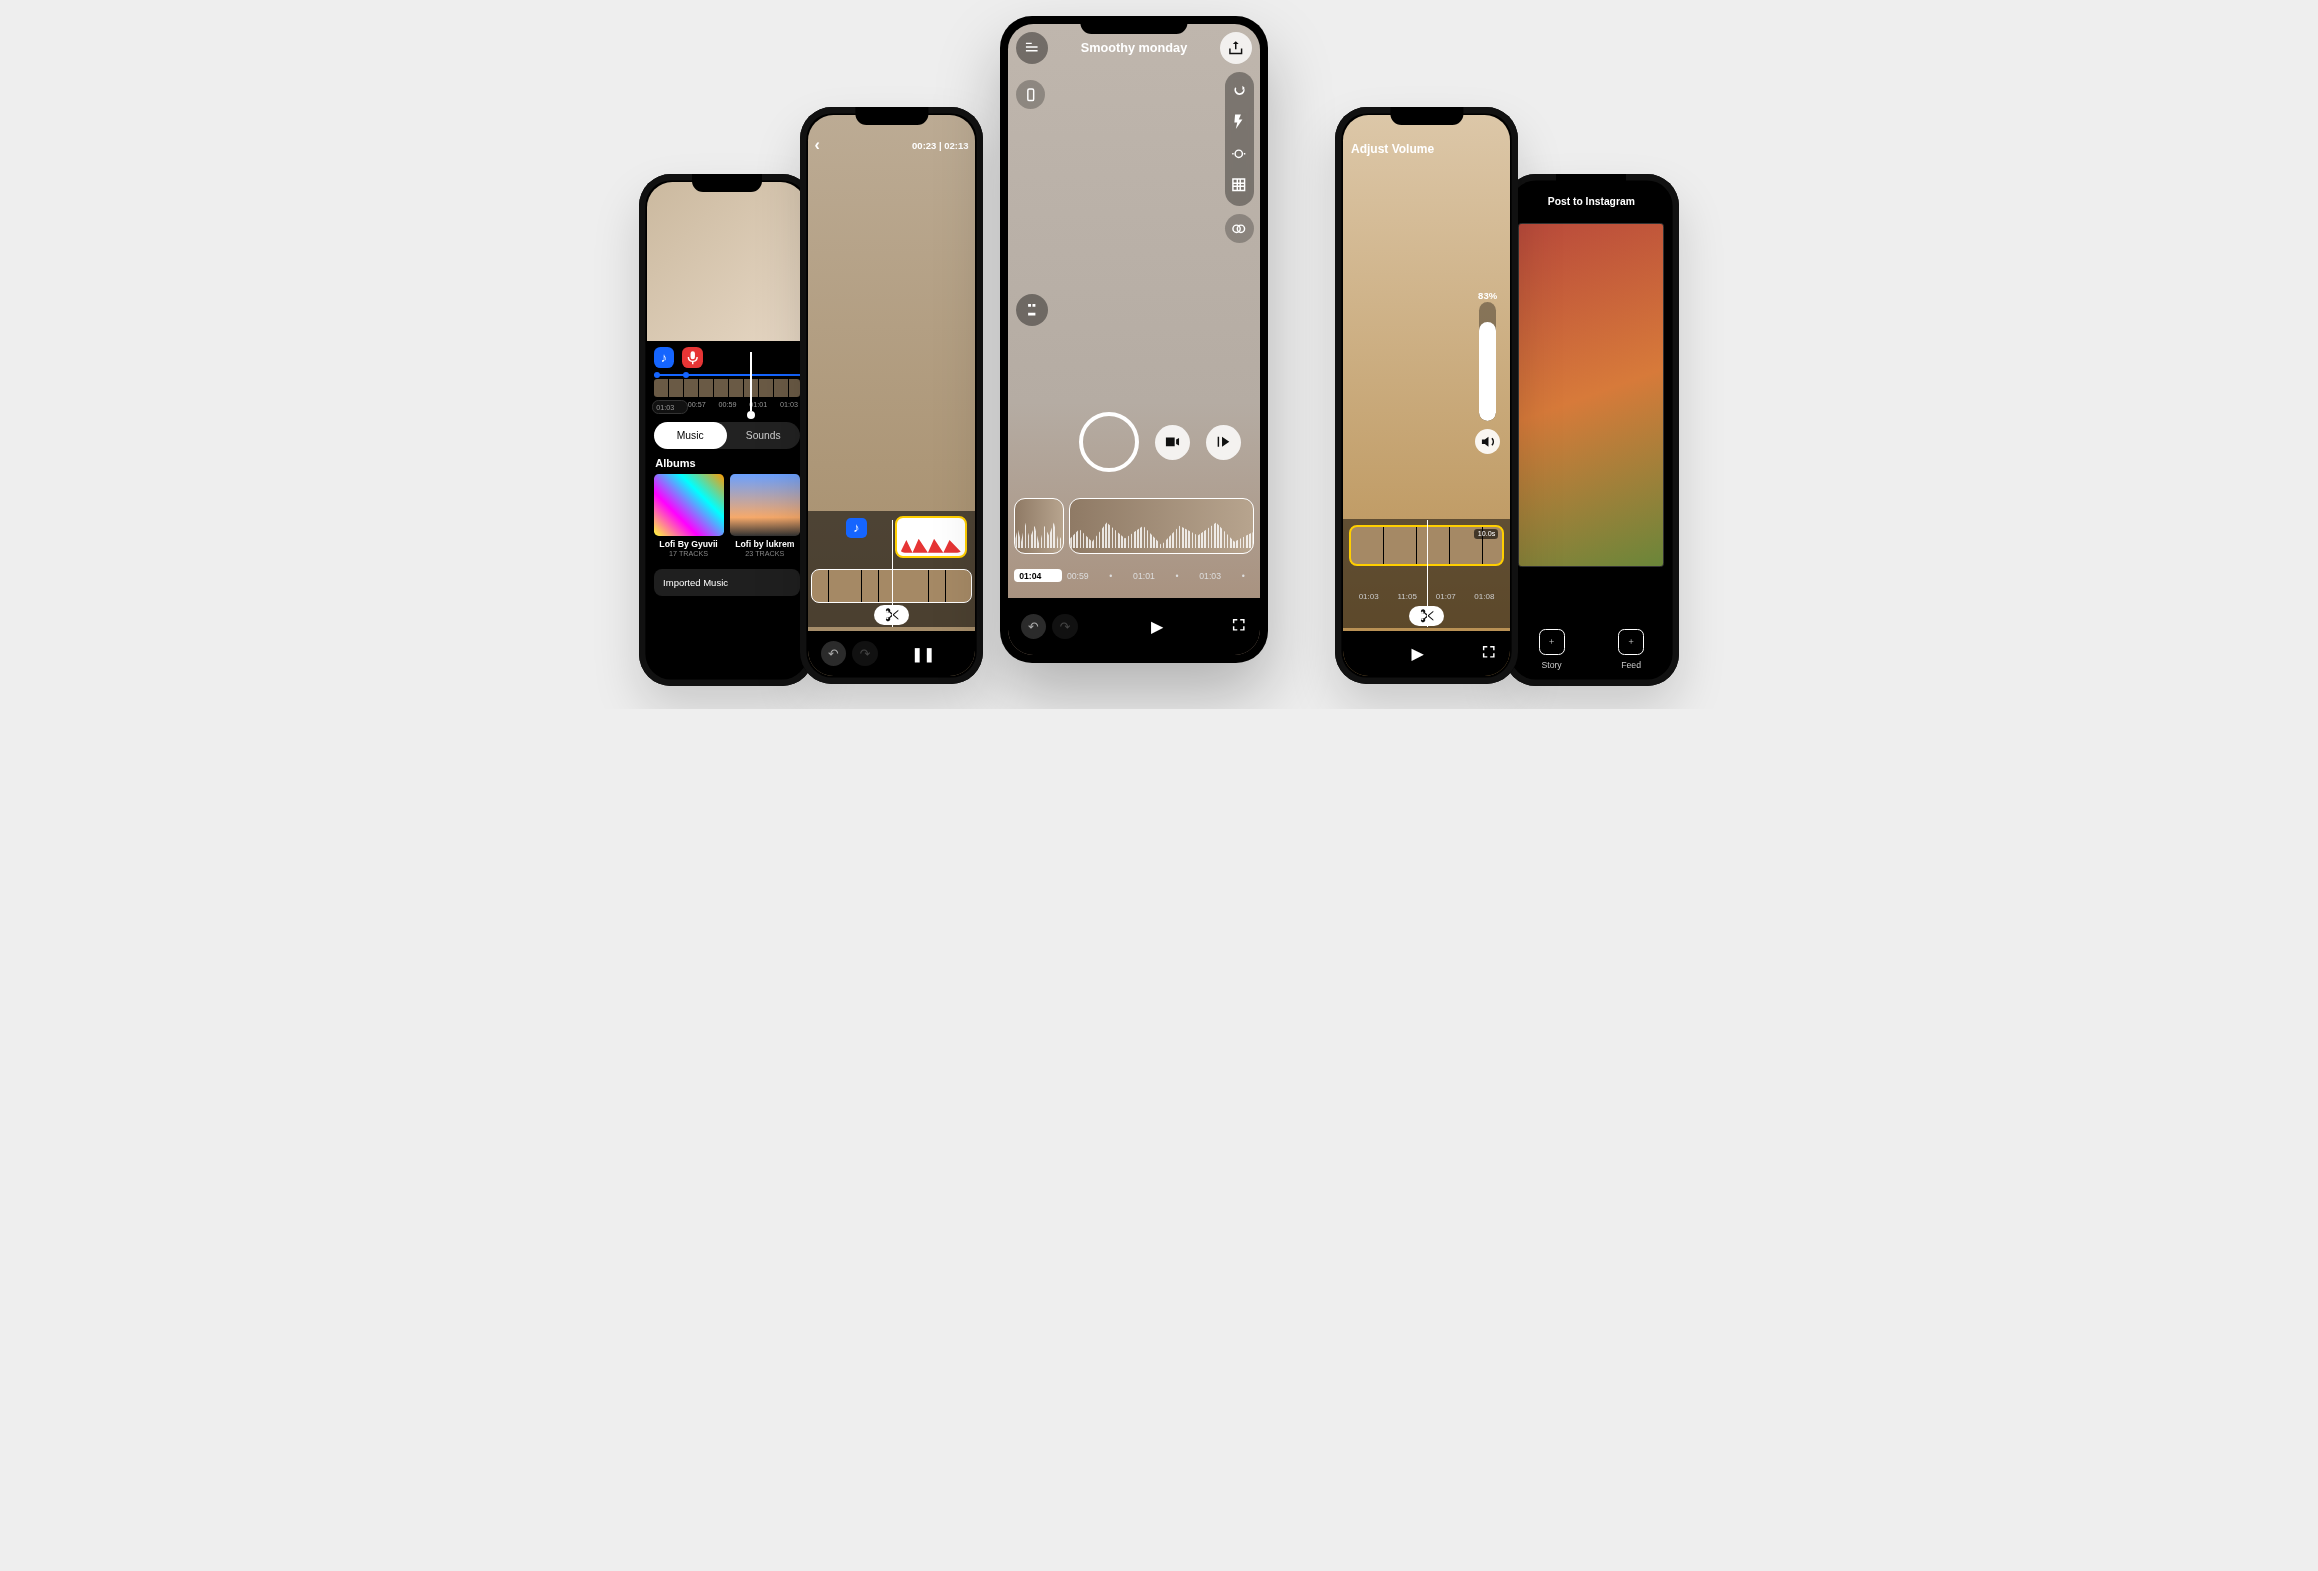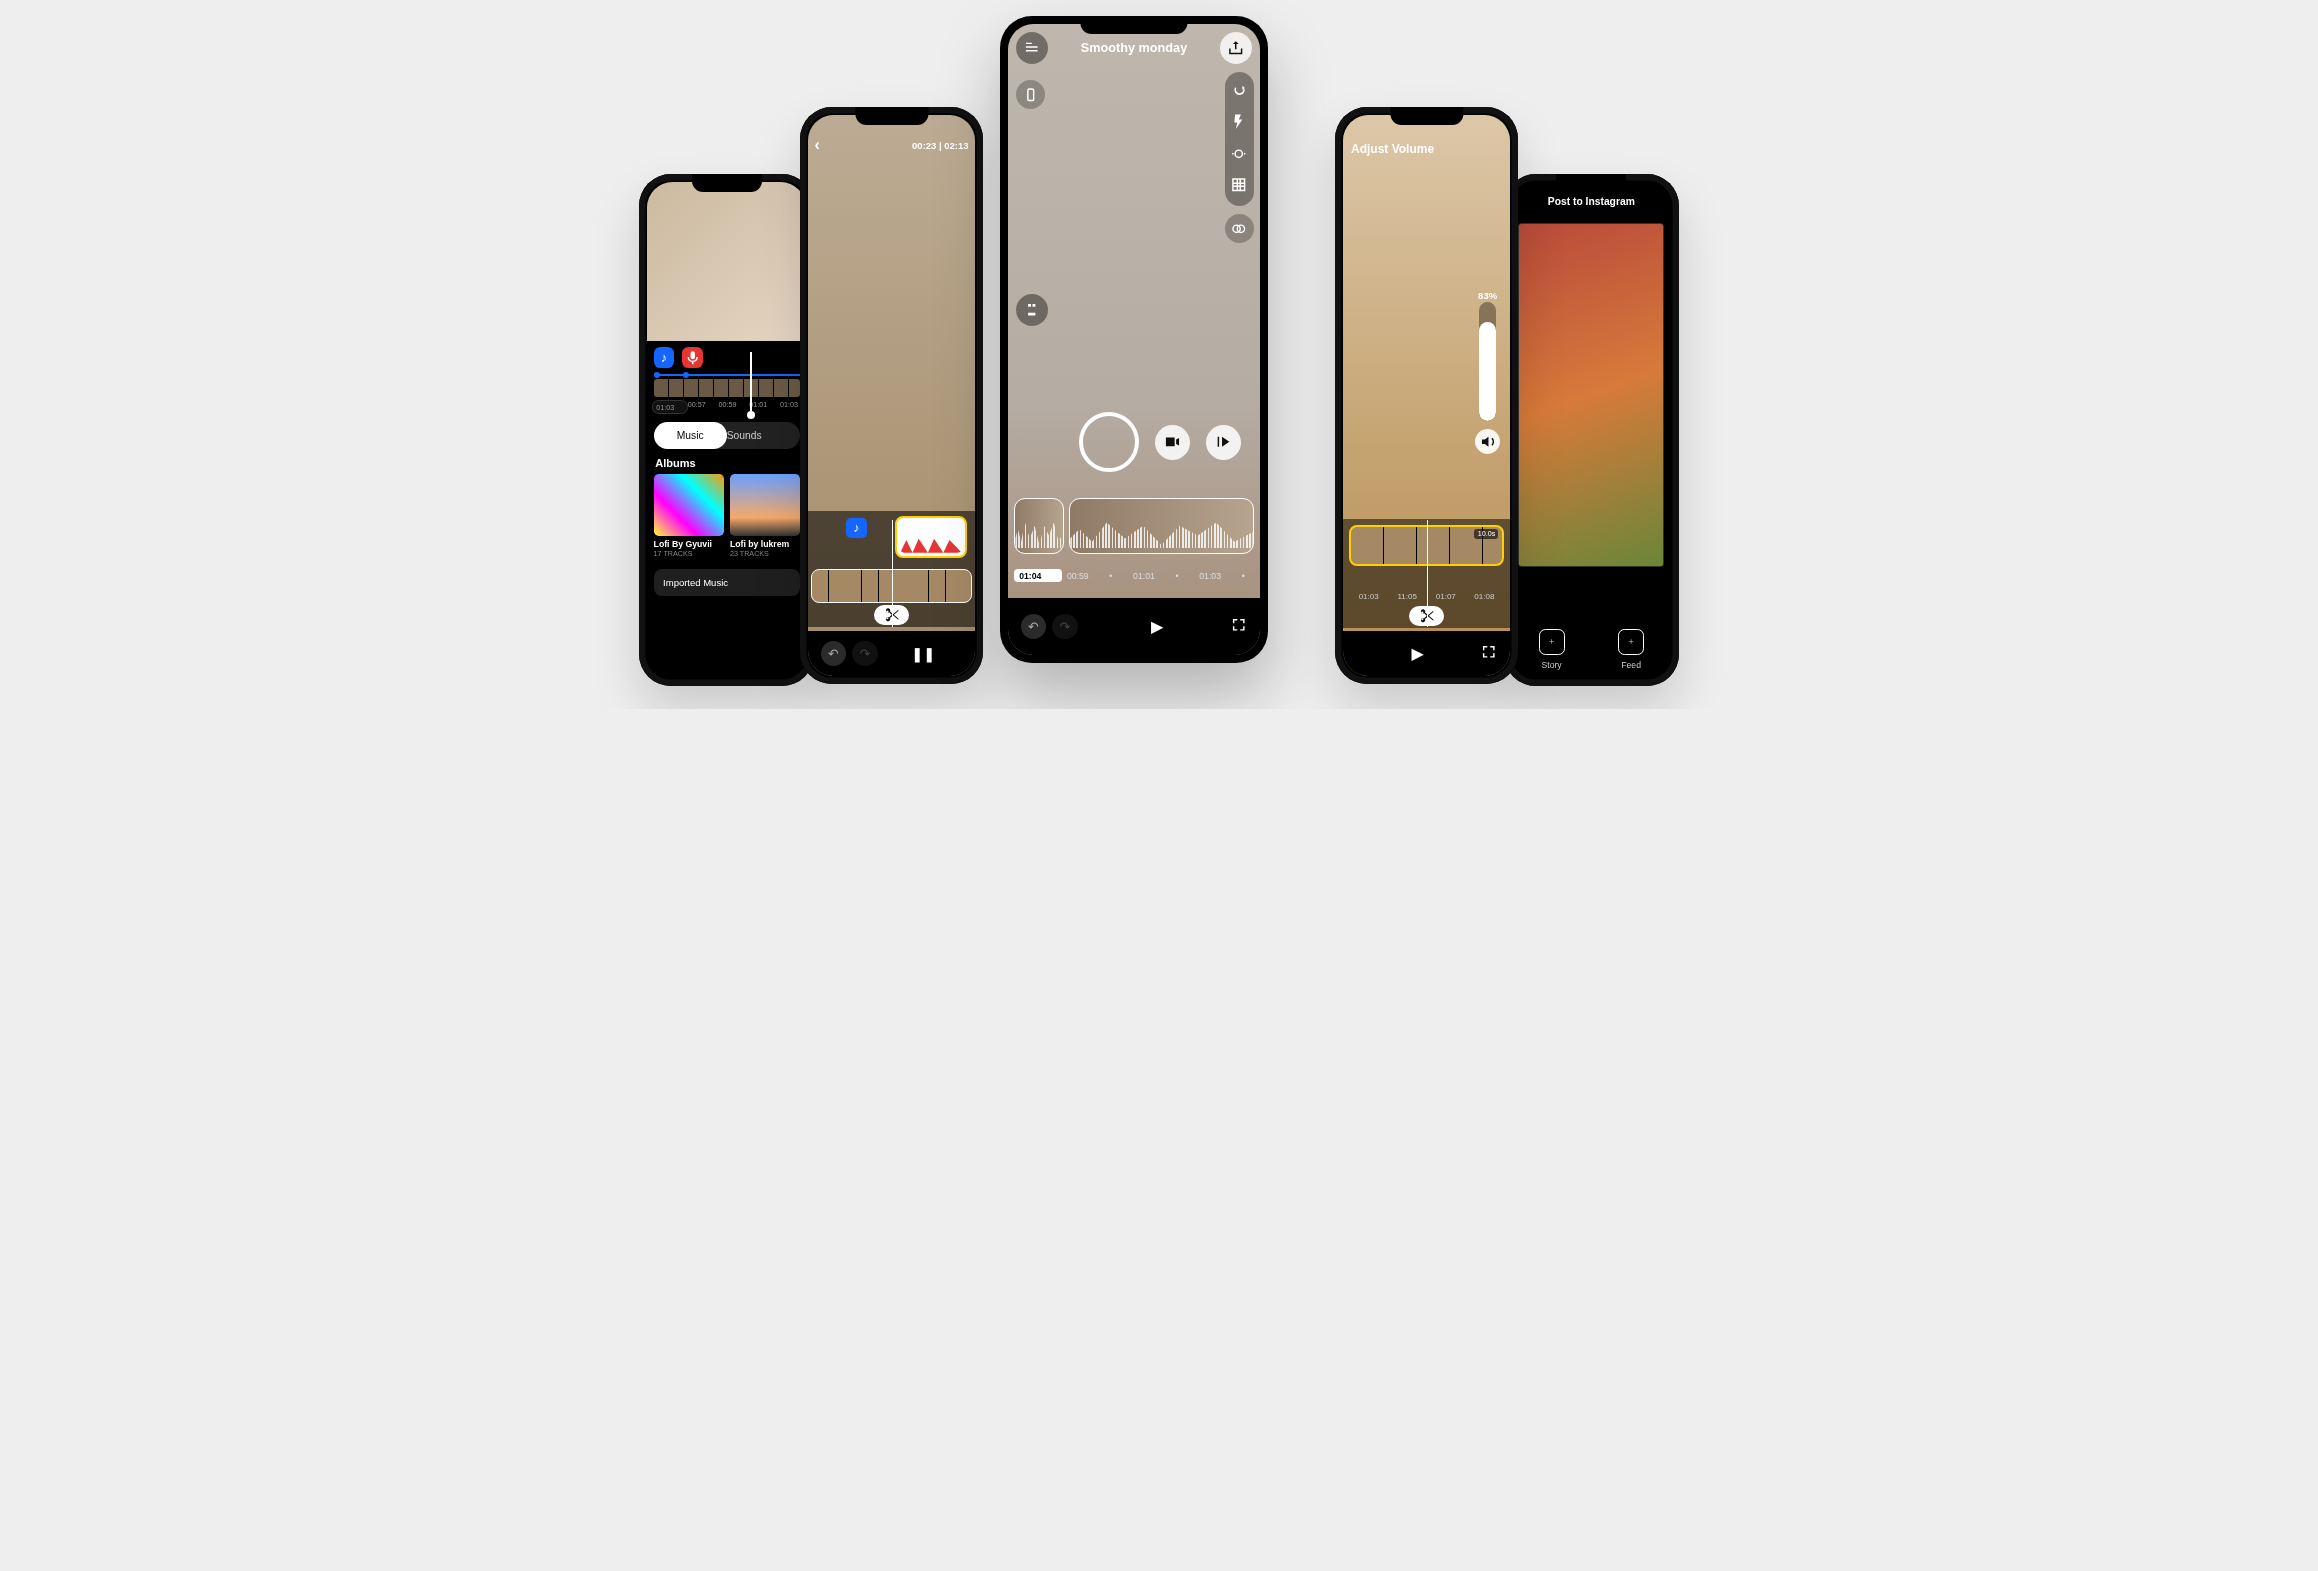--- a/index.html
+++ b/index.html
@@ -50,24 +50,24 @@
 .guideLine{height:1.6px;background:#1565ff;margin:3.2px 6.4px;position:relative;}
 .guideLine:before,.guideLine:after{content:"";position:absolute;width:6.4px;height:6.4px;background:#1565ff;border-radius:50%;top:-2.4px;}
 .guideLine:before{left:0;}
 .guideLine:after{left:29px;}
 .playhead{position:absolute;top:170px;left:103px;width:1.6px;height:59px;background:#fff;z-index:5;}
 .playheadDot{position:absolute;top:229px;left:100px;width:8px;height:8px;background:#fff;border-radius:50%;}
 .tlTimes{display:flex;color:#999;font-size:7.2px;margin:3.2px 4.8px;}
 .tlTimes span{padding-right:12.7px;}
 .tlBadge{background:#111;border:0.8px solid #333;border-radius:6.4px;padding:1.6px 3.2px;font-size:7.2px;}
 .segTabs{margin:8px 6.4px;height:27px;border-radius:16px;background:#222;display:flex;align-items:center;font-size:10.3px;}
-.segTab{flex:1;text-align:left;color:#ccc;}
+.segTab{flex:1;text-align:center;color:#ccc;}
 .segTab.on{background:#fff;color:#000;border-radius:16px;height:100%;display:flex;align-items:center;justify-content:center;}
 .secLabel{margin:4.8px 8px;font-size:11px;font-weight:600;}
-.albumRow{display:flex;gap:6.4px;margin:3.2px 6.4px;}
+.albumRow{display:flex;gap:6.4px;margin:3.2px 6.4px;text-align:center;}
 .album{flex:1;}
 .album .art{height:62px;border-radius:4.8px;background:linear-gradient(45deg,#ff3,#f0f,#0ff,#f90);}
 .album.sky .art{background:linear-gradient(180deg,#6aa0ff 0%,#f6a96a 70%,#333 100%);}
 .album .t{font-size:8.7px;font-weight:600;margin-top:3.2px;}
 .album .s{font-size:7.2px;color:#888;}
 .importChip{margin:11px 6.4px 6.4px;padding:8px 9.5px;border-radius:8px;background:#1f1f1f;font-size:9.5px;}
 
 
 .p2 .screen{background:linear-gradient(180deg,#bcab94,#a48b67);}
 .p2 .hdr{display:flex;justify-content:space-between;align-items:center;padding:22px 6.4px 0;font-size:9.5px;font-weight:700;}

